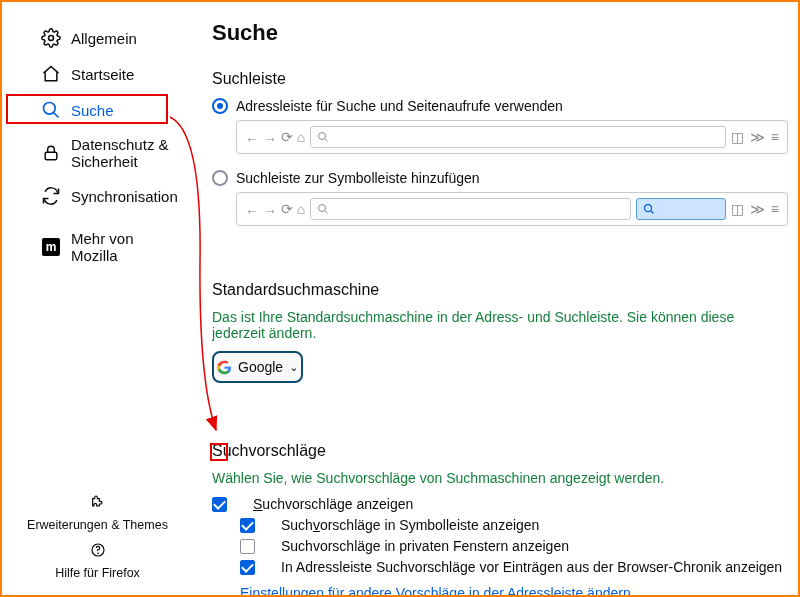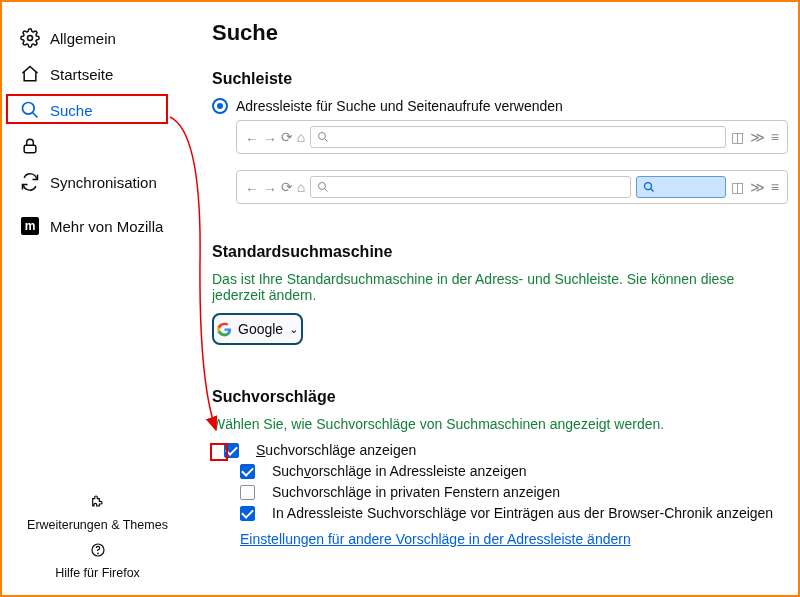--- a/index.html
+++ b/index.html
@@ -26,20 +26,21 @@
     padding-top: 18px;
   }
   .nav-item {
     display: flex;
     align-items: center;
     gap: 10px;
     padding: 8px 12px 8px 18px;
     cursor: pointer;
     font-size: 15px;
     color: #0c0c0d;
+    margin-left: 21px;
   }
   .nav-item.selected {
     color: #0060df;
   }
   .nav-icon {
     width: 20px; height: 20px;
     display: flex; align-items: center; justify-content: center;
     flex-shrink: 0;
   }
   .nav-icon svg { display: block; }
@@ -69,22 +70,22 @@
     overflow: hidden;
   }
   h1.page-title {
     font-size: 22px;
     font-weight: 600;
     margin: 0 0 24px 0;
     color: #0c0c0d;
   }
   .section-heading {
     font-size: 16px;
-    font-weight: 700;
-    margin: 1px 0 10px 0;
+    font-weight: 400;
+    margin: 17px 0 10px 0;
   }
   .radio-row {
     display: flex;
     align-items: center;
     gap: 8px;
     font-size: 14px;
     margin-bottom: 6px;
     cursor: pointer;
     margin-top: 6px;
   }
@@ -155,23 +156,23 @@
     font-size: 14px;
     cursor: pointer;
   }
   .google-g {
     width: 15px; height: 15px;
     display: inline-flex;
   }
   .checkbox-row {
     display: flex;
     align-items: center;
-    gap: 17px;
-    font-size: 14px;
-    margin: 5px 12px;
+    gap: 26px;
+    font-size: 14px;
+    margin: 5px 0;
     cursor: pointer;
   }
   .checkbox {
     width: 15px; height: 15px;
     border: 1.5px solid #8f8f9d;
     border-radius: 2px;
     flex-shrink: 0;
     position: relative;
     background: #fff;
   }
@@ -238,20 +239,21 @@
       </span>
       <span>Suche</span>
     </div>
     <div class="nav-item">
       <span class="nav-icon">
         <svg width="20" height="20" viewBox="0 0 24 24" fill="none" stroke="#0c0c0d" stroke-width="1.8">
             <rect x="5" y="11" width="14" height="9" rx="2"></rect>
             <path d="M8 11V8a4 4 0 0 1 8 0v3"></path>
           </svg>
       </span>
+      <span>Datenschutz &amp; Sicherheit</span>
     </div>
     <div class="nav-item">
       <span class="nav-icon">
         <svg width="20" height="20" viewBox="0 0 24 24" fill="none" stroke="#0c0c0d" stroke-width="1.8">
             <path d="M21 3v6h-6"></path>
             <path d="M3 21v-6h6"></path>
             <path d="M20 8A8 8 0 0 0 5 7"></path>
             <path d="M4 16a8 8 0 0 0 15 1"></path>
           </svg>
       </span>
@@ -309,20 +311,24 @@
             <line x1="21" y1="21" x2="15" y2="15"></line>
           </svg>
       </span>
       <span class="tail-icons">
         <span>◫</span>
         <span>≫</span>
         <span>≡</span>
       </span>
     </div>
 
+    <div class="radio-row">
+      <span class="radio"></span>
+      <span>Suchleiste zur Symbolleiste hinzufügen</span>
+    </div>
     <div class="browser-bar">
       <span class="nav-arrows">
         <span>←</span>
         <span>→</span>
         <span>⟳</span>
         <span>⌂</span>
       </span>
       <span class="addr-box">
         <svg width="12" height="12" viewBox="0 0 24 24" fill="none" stroke="#8a8a8a" stroke-width="2">
             <circle cx="10" cy="10" r="7"></circle>
@@ -364,21 +370,21 @@
     <div class="section-heading">Suchvorschläge</div>
     <div class="desc-text">Wählen Sie, wie Suchvorschläge von Suchmaschinen angezeigt werden.</div>
 
     <div class="checkbox-row">
       <span class="checkbox checked"></span>
       <span><span class="underline-letter">S</span><span>uchvorschläge anzeigen</span></span>
     </div>
 
     <div class="checkbox-row indent">
       <span class="checkbox checked"></span>
-      <span><span>Such</span><span class="underline-letter">v</span><span>orschläge in Adressleiste anzeigen</span></span>
+      <span><span>Such</span><span class="underline-letter">v</span><span>orschläge in Symbolleiste anzeigen</span></span>
     </div>
 
     <div class="checkbox-row indent">
       <span class="checkbox"></span>
       <span>Suchvorschläge in privaten Fenstern anzeigen</span>
     </div>
 
     <div class="checkbox-row indent">
       <span class="checkbox checked"></span>
       <span>In Adressleiste Suchvorschläge vor Einträgen aus der Browser-Chronik anzeigen</span>

